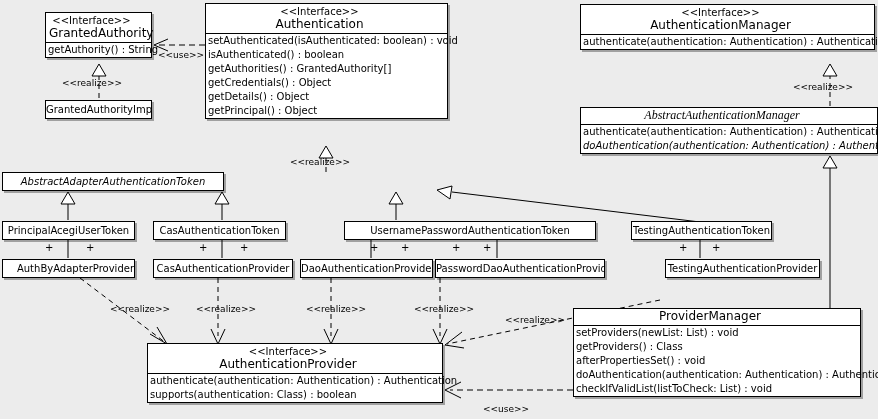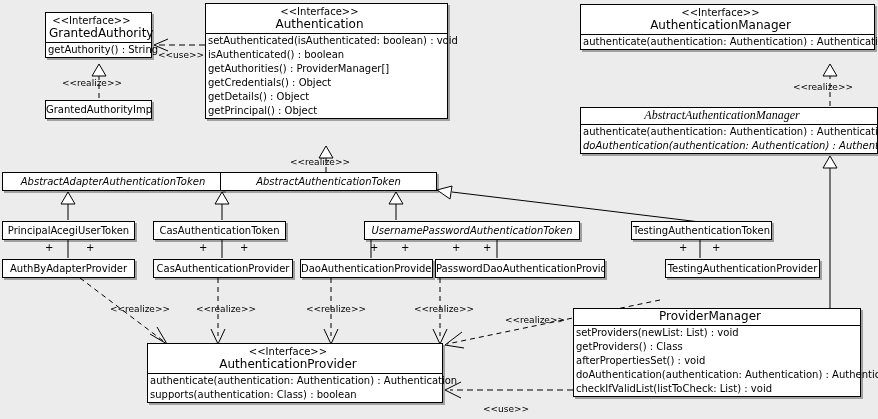--- a/index.html
+++ b/index.html
@@ -187,21 +187,21 @@
 
   <div class="uml-box" style="left:205px; top:3px; width:243px;">
     <div class="uml-head">
       <span class="stereo">&lt;&lt;Interface&gt;&gt;</span>
       <span class="cname">Authentication</span>
     </div>
     <div class="uml-sep"></div>
     <div class="uml-members">
       <span class="m">setAuthenticated(isAuthenticated: boolean) : void</span>
       <span class="m">isAuthenticated() : boolean</span>
-      <span class="m">getAuthorities() : ProviderManager[]</span>
+      <span class="m">getAuthorities() : GrantedAuthority[]</span>
       <span class="m">getCredentials() : Object</span>
       <span class="m">getDetails() : Object</span>
       <span class="m">getPrincipal() : Object</span>
     </div>
   </div>
 
   <div class="uml-box" style="left:580px; top:4px; width:295px;">
     <div class="uml-head">
       <span class="stereo">&lt;&lt;Interface&gt;&gt;</span>
       <span class="cname">AuthenticationManager</span>
@@ -218,31 +218,30 @@
     </div>
     <div class="uml-sep"></div>
     <div class="uml-members">
       <span class="m">authenticate(authentication: Authentication) : Authentication</span>
       <span class="m abstract">doAuthentication(authentication: Authentication) : Authentication</span>
     </div>
   </div>
 
   <div class="uml-simple abstract" style="left:2px; top:172px; width:222px;">AbstractAdapterAuthenticationToken</div>
 
-  <div class="uml-simple abstract" style="left:220px; top:172px; width:217px;">AbstractAuthenticationToken</div>
 
   <div class="uml-simple" style="left:153px; top:221px; width:133px;">CasAuthenticationToken</div>
 
   <div class="uml-simple" style="left:2px; top:221px; width:133px;">PrincipalAcegiUserToken</div>
 
-  <div class="uml-simple" style="left:364px; top:221px; width:216px;font-style:italic;">UsernamePasswordAuthenticationToken</div>
+  <div class="uml-simple" style="left:344px; top:221px; width:252px;">UsernamePasswordAuthenticationToken</div>
 
   <div class="uml-simple" style="left:631px; top:221px; width:141px;">TestingAuthenticationToken</div>
 
-  <div class="uml-simple" style="left:2px; top:259px; width:133px;">AuthByAdapterProvider</div>
+  <div class="uml-simple" style="left:2px; top:259px; width:133px;text-align:right;">AuthByAdapterProvider</div>
 
   <div class="uml-simple" style="left:153px; top:259px; width:140px;">CasAuthenticationProvider</div>
 
   <div class="uml-simple" style="left:300px; top:259px; width:133px;">DaoAuthenticationProvider</div>
 
   <div class="uml-simple" style="left:435px; top:259px; width:170px;">PasswordDaoAuthenticationProvider</div>
 
   <div class="uml-simple" style="left:665px; top:259px; width:155px;">TestingAuthenticationProvider</div>
 
   <div class="uml-box" style="left:147px; top:343px; width:296px;">

